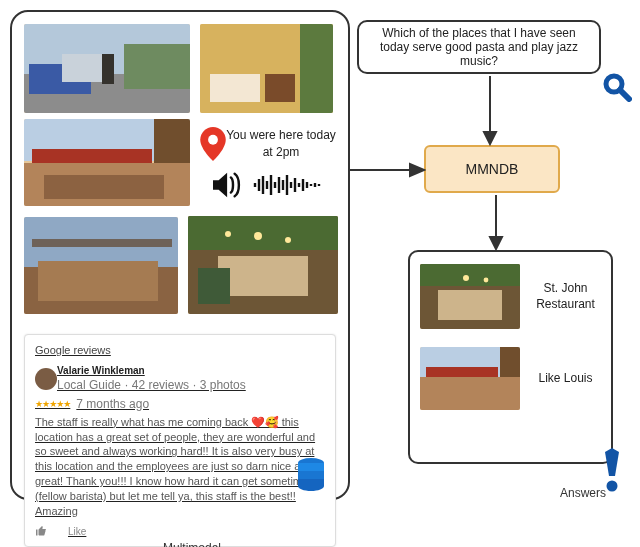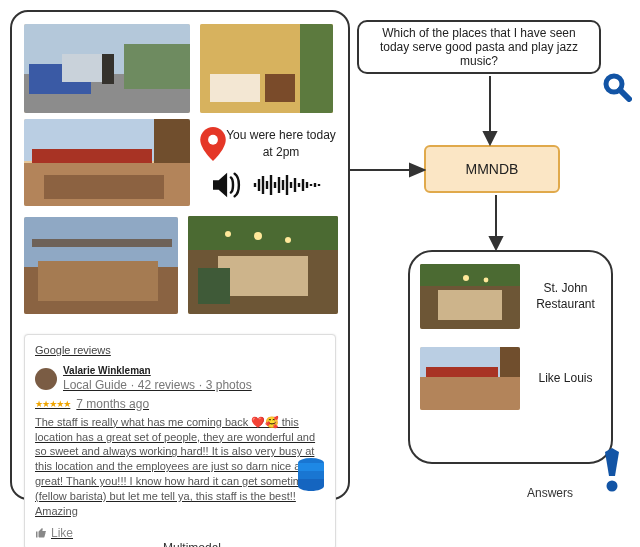--- a/index.html
+++ b/index.html
@@ -10,52 +10,52 @@
   .db-panel {
     position: absolute; left: 10px; top: 10px; width: 340px; height: 490px;
     border: 2px solid #333; border-radius: 18px; padding: 12px;
   }
   .db-row { display: flex; gap: 10px; margin-bottom: 6px; align-items: center; }
   .thumb { background: #e6c89a; border-radius: 2px; flex-shrink: 0; position: relative; overflow: hidden; }
   .thumb svg { width: 100%; height: 100%; display: block; }
   .loc-text { font-size: 12px; line-height: 1.35; text-align: center; }
   .reviews-card { background: #fff; border: 1px solid #ddd; border-radius: 4px; padding: 8px 10px; margin-top: 20px; font-size: 9px; line-height: 1.35; box-shadow: 0 0 2px rgba(0,0,0,.1); text-decoration: underline; }
   .reviews-card .hdr { font-size: 11px; margin-bottom: 6px; color: #444; }
-  .reviewer-line { display: flex; align-items: center; gap: 6px; margin-bottom: 2px; }
+  .reviewer-line { display: flex; align-items: center; margin-bottom: 2px; }
   .avatar { width: 22px; height: 22px; border-radius: 50%; background: #7a5c44; flex-shrink:0; }
   .reviewer-name { font-weight: 600; font-size: 10px; }
   .meta { color: #777; font-size: 12px; }
   .stars { color: #f0a500; letter-spacing: -1px; }
   .review-body { font-size: 11px; color: #555; margin-top: 3px; }
-  .like-row { margin-top: 6px; display:flex; align-items:center; gap:4px; color:#888; font-size:12px;}
+  .like-row { margin-top: 6px; display:flex; align-items:center; gap:21px; color:#888; font-size:10px;}
   .db-cyl { position: absolute; right: 22px; bottom: 6px; }
   .db-label { position: absolute; left: 142px; bottom: -22px; width: 100px; text-align:center; color:#333; font-size: 12px;}
 
   
   .query-box {
     position: absolute; left: 357px; top: 20px; width: 244px; height: 54px;
     border: 2px solid #333; border-radius: 10px; padding: 6px 10px;
     font-size: 12px; display:flex; align-items:center; text-align:center;
   }
   .mag { position: absolute; left: 602px; top: 72px; }
 
   .mmndb-box {
     position: absolute; left: 424px; top: 145px; width: 136px; height: 48px;
     border: 2px solid #e0a94b; background: #fbe6c5; border-radius: 6px;
     display:flex; align-items:center; justify-content:center; font-size: 14px;
   }
 
   .answers-box {
     position: absolute; left: 408px; top: 250px; width: 205px; height: 214px;
-    border: 2px solid #333; border-radius: 24px; padding: 12px 10px 10px 10px;
+    border: 2px solid #333; border-radius: 10px; padding: 12px 10px 10px 10px;
   }
   .ans-row { display: flex; align-items: center; gap: 10px; margin-bottom: 18px; }
   .ans-text { font-size: 12px; line-height:1.3; text-align:center; flex:1; }
   .bang { position: absolute; left: 602px; top: 448px; }
-  .answers-label { position: absolute; left: 515px; top: 486px; width:70px; text-align:center; font-size: 12px; color:#333;}
+  .answers-label { position: absolute; left: 548px; top: 486px; width:70px; text-align:center; font-size: 12px; color:#333;}
 
   
   .arrow { position: absolute; stroke: #333; stroke-width: 2; fill: none; }
   .arrowhead { fill: #333; }
 
   
   .icon { display:flex; align-items:center; justify-content:center; }
 
 </style>
 </head>

